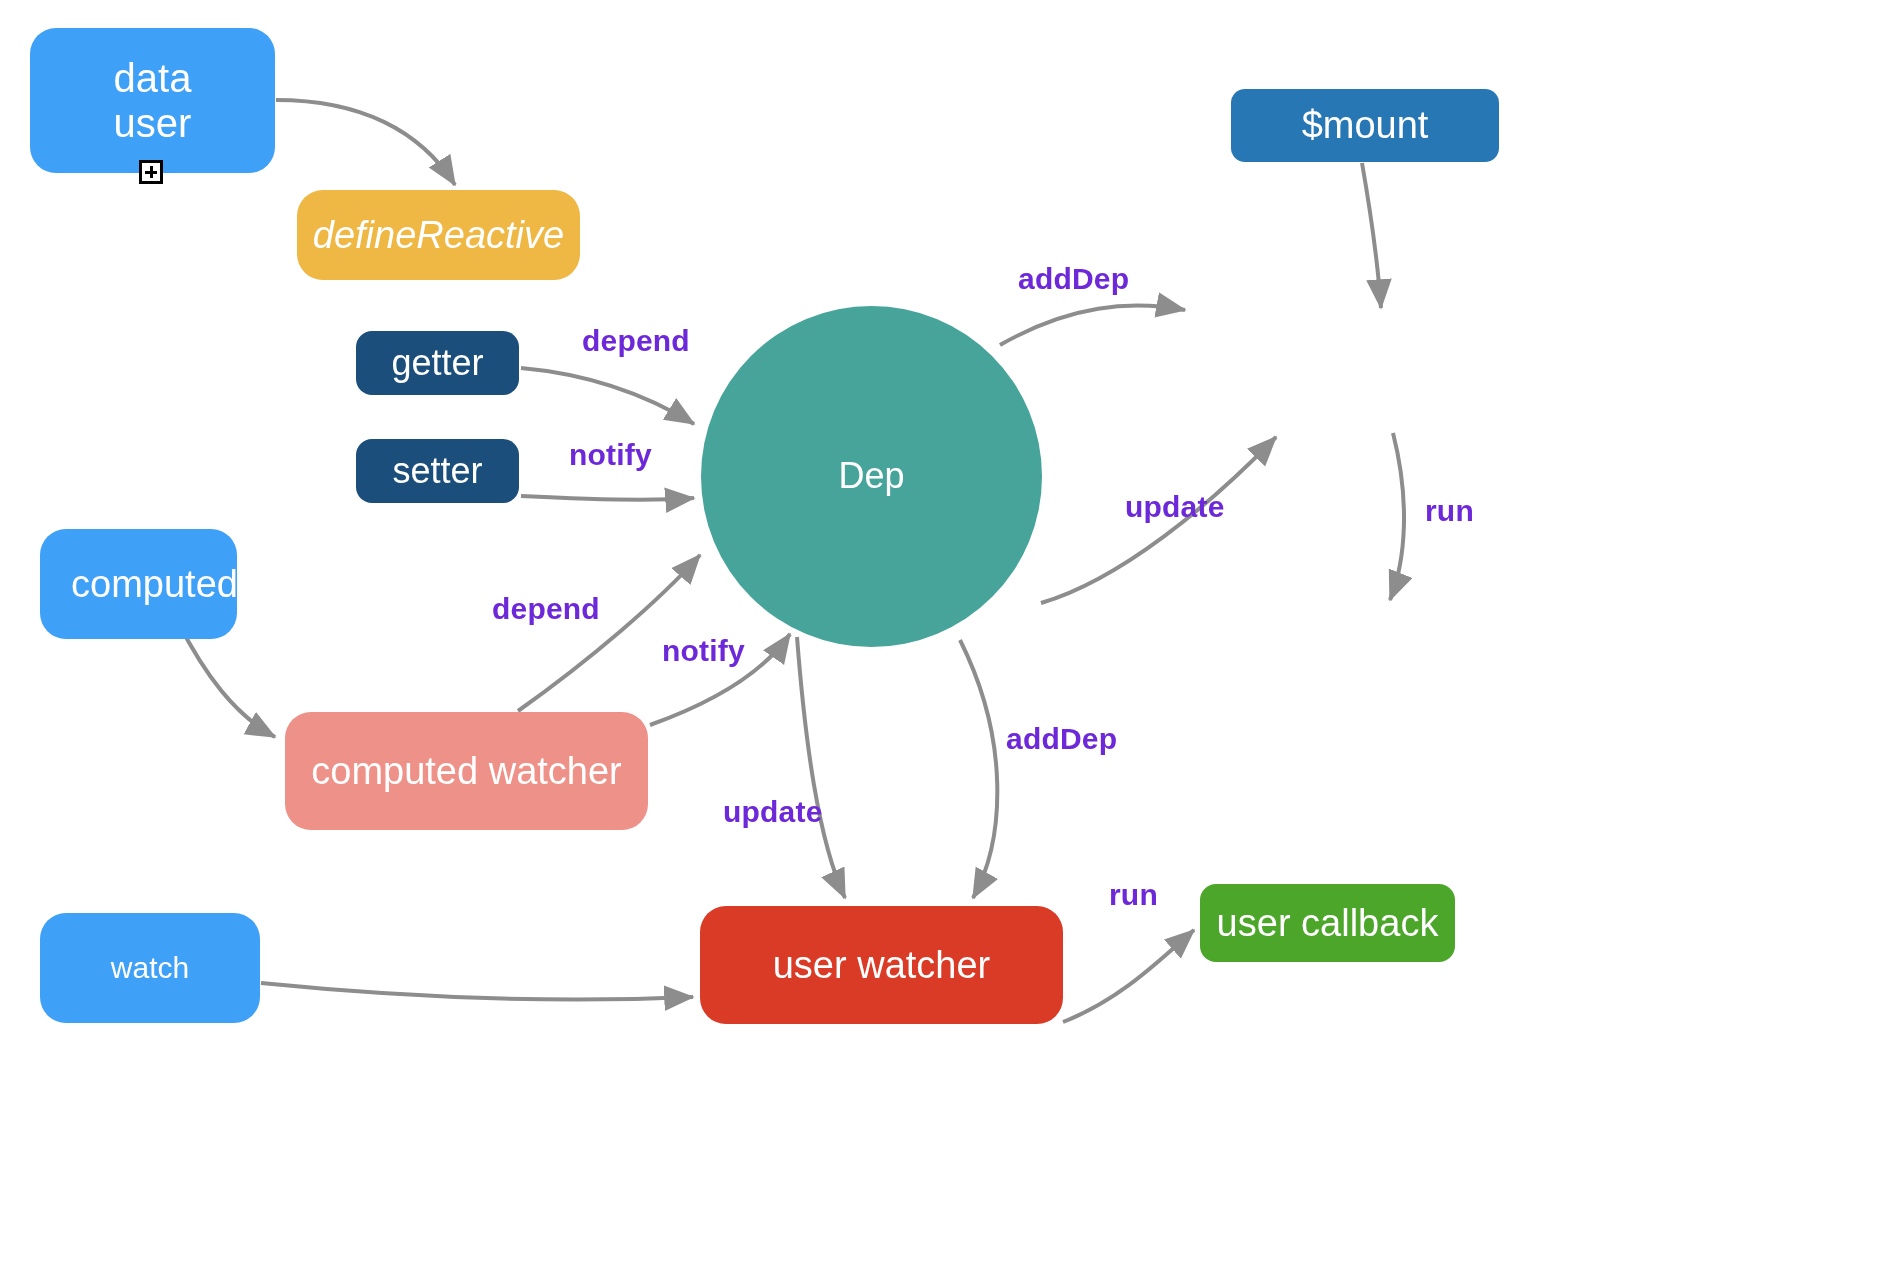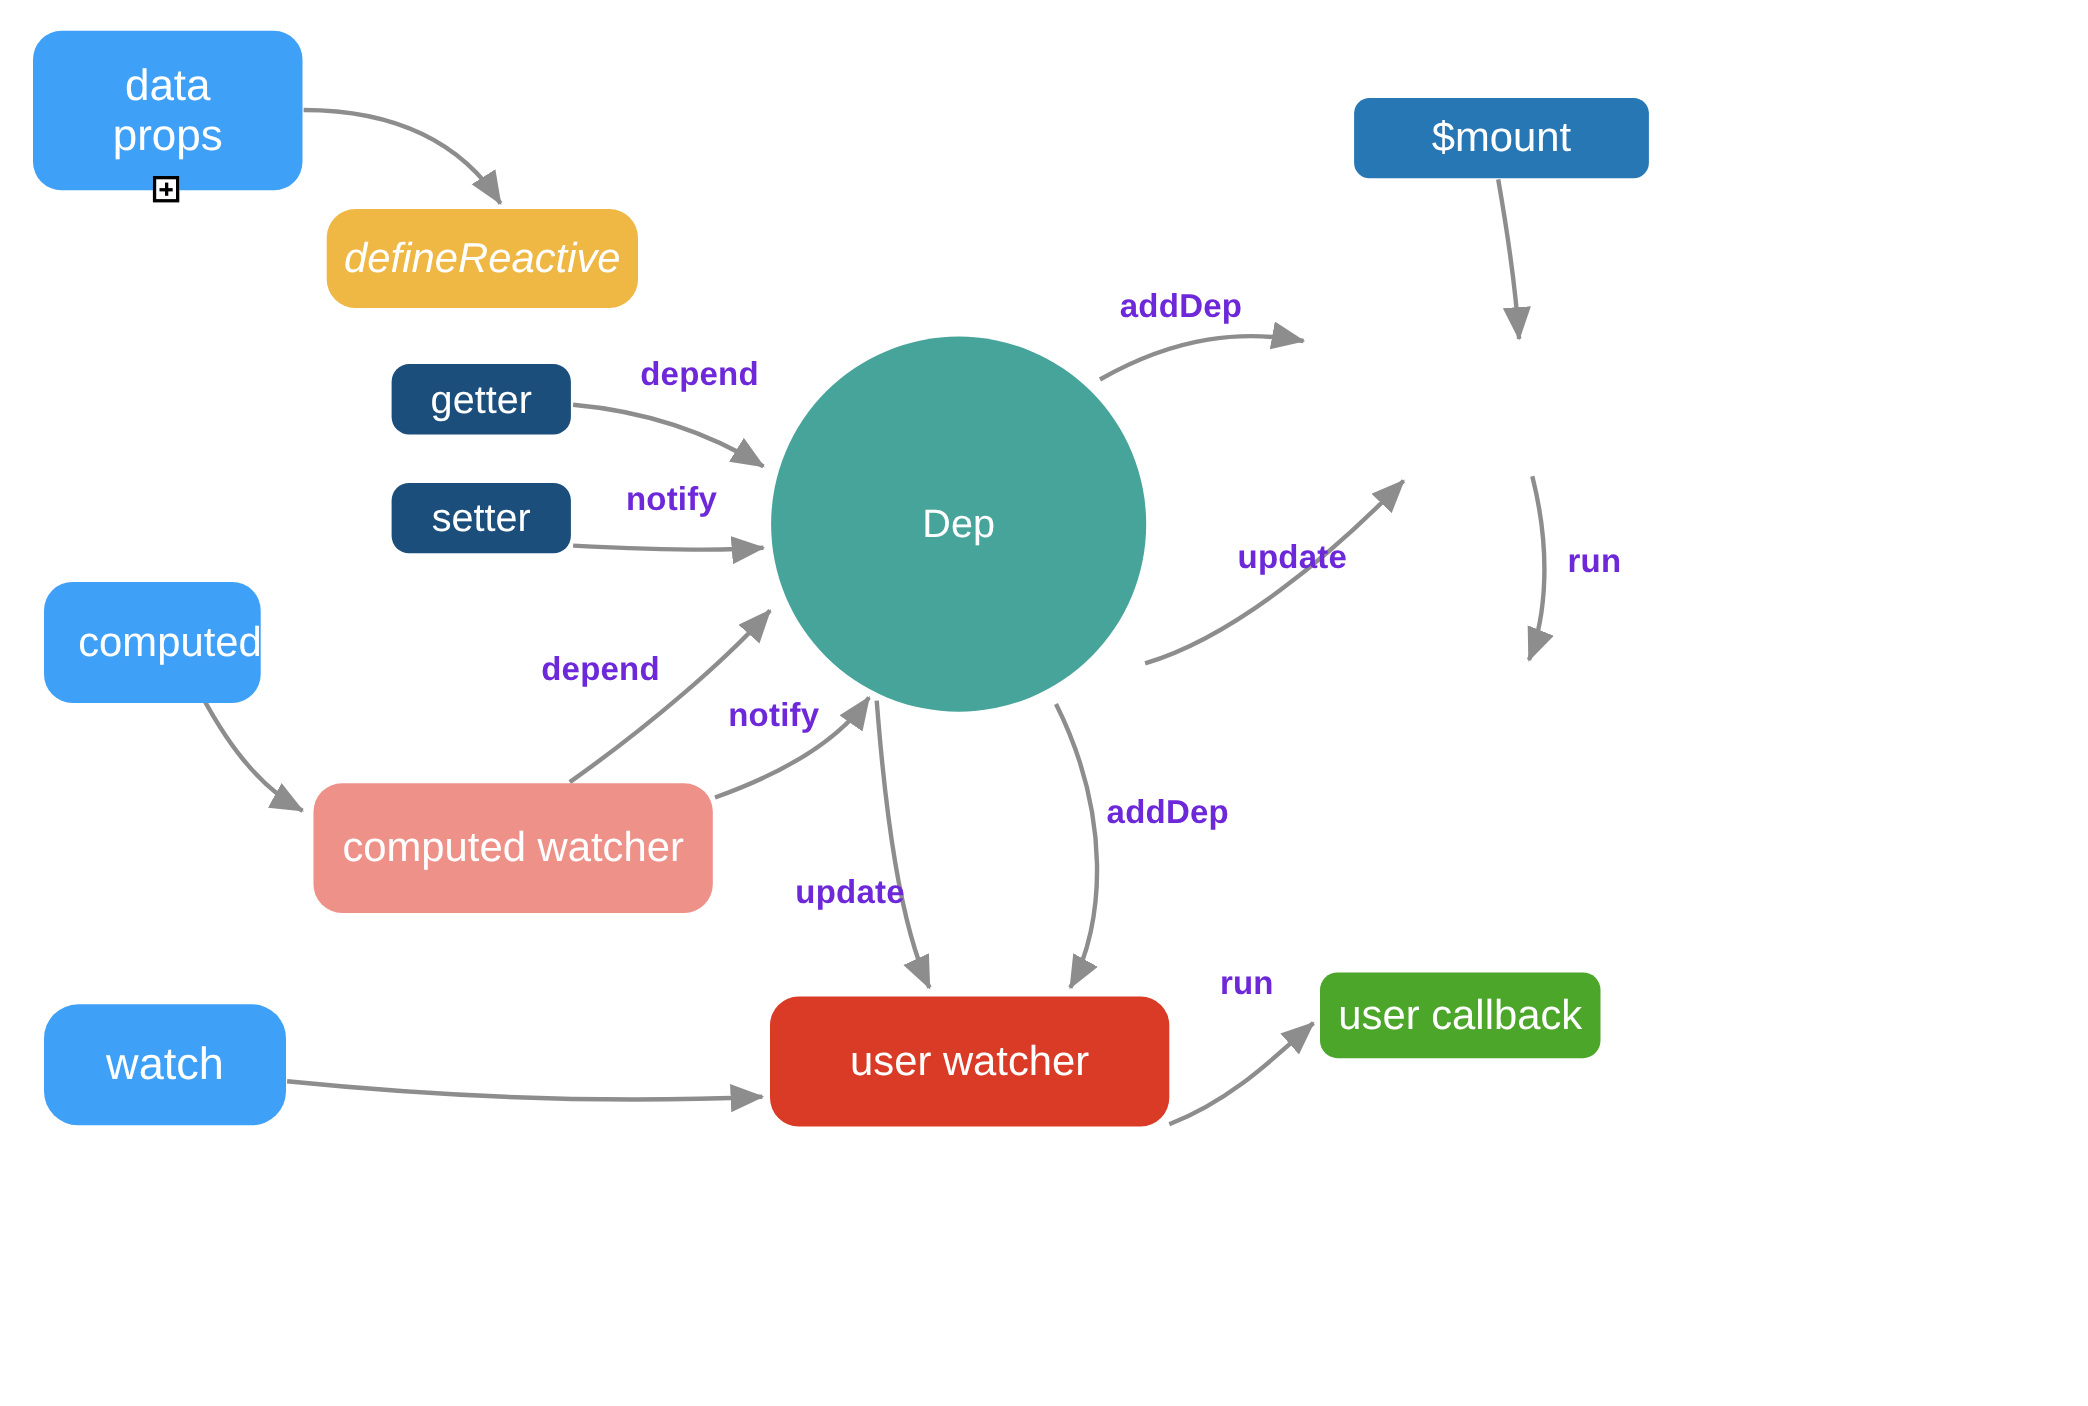--- a/index.html
+++ b/index.html
@@ -112,31 +112,31 @@
 
       <path d="M960,640 C1010,740 1005,840 973,898"></path>
 
       <path d="M261,983 C430,1000 580,1002 693,997"></path>
 
       <path d="M1063,1022 C1120,1000 1160,960 1194,930"></path>
     </g>
   </svg>
 
   <div class="node rect" style="left:30px; top:28px; width:245px; height:145px; background:#3FA0F7; font-size:40px;">data
-props</div>
+user</div>
 
   <div class="node rect" style="left:297px; top:190px; width:283px; height:90px; background:#EFB743; font-size:38px;font-style:italic;">defineReactive</div>
 
   <div class="node rect" style="left:356px; top:331px; width:163px; height:64px; background:#1C4E7C; font-size:36px; border-radius:16px;">getter</div>
 
   <div class="node rect" style="left:356px; top:439px; width:163px; height:64px; background:#1C4E7C; font-size:36px; border-radius:16px;">setter</div>
 
   <div class="node rect" style="left:40px; top:529px; width:197px; height:110px; background:#3FA0F7; font-size:38px;padding-left:32px;">computed</div>
 
-  <div class="node rect" style="left:40px; top:913px; width:220px; height:110px; background:#3FA0F7; font-size:41px;border-radius:31px;">watch</div>
+  <div class="node rect" style="left:40px; top:913px; width:220px; height:110px; background:#3FA0F7; font-size:30px;">watch</div>
 
   <div class="node rect" style="left:285px; top:712px; width:363px; height:118px; background:#EE9189; font-size:38px;">computed watcher</div>
 
   <div class="node circle" style="left:701px; top:306px; width:341px; height:341px; background:#47A49B; font-size:36px;">Dep</div>
 
   <div class="node rect" style="left:1231px; top:89px; width:268px; height:73px; background:#2877B5; font-size:38px; border-radius:14px;">$mount</div>
 
 
 
   <div class="node rect" style="left:700px; top:906px; width:363px; height:118px; background:#D93B26; font-size:38px;">user watcher</div>

